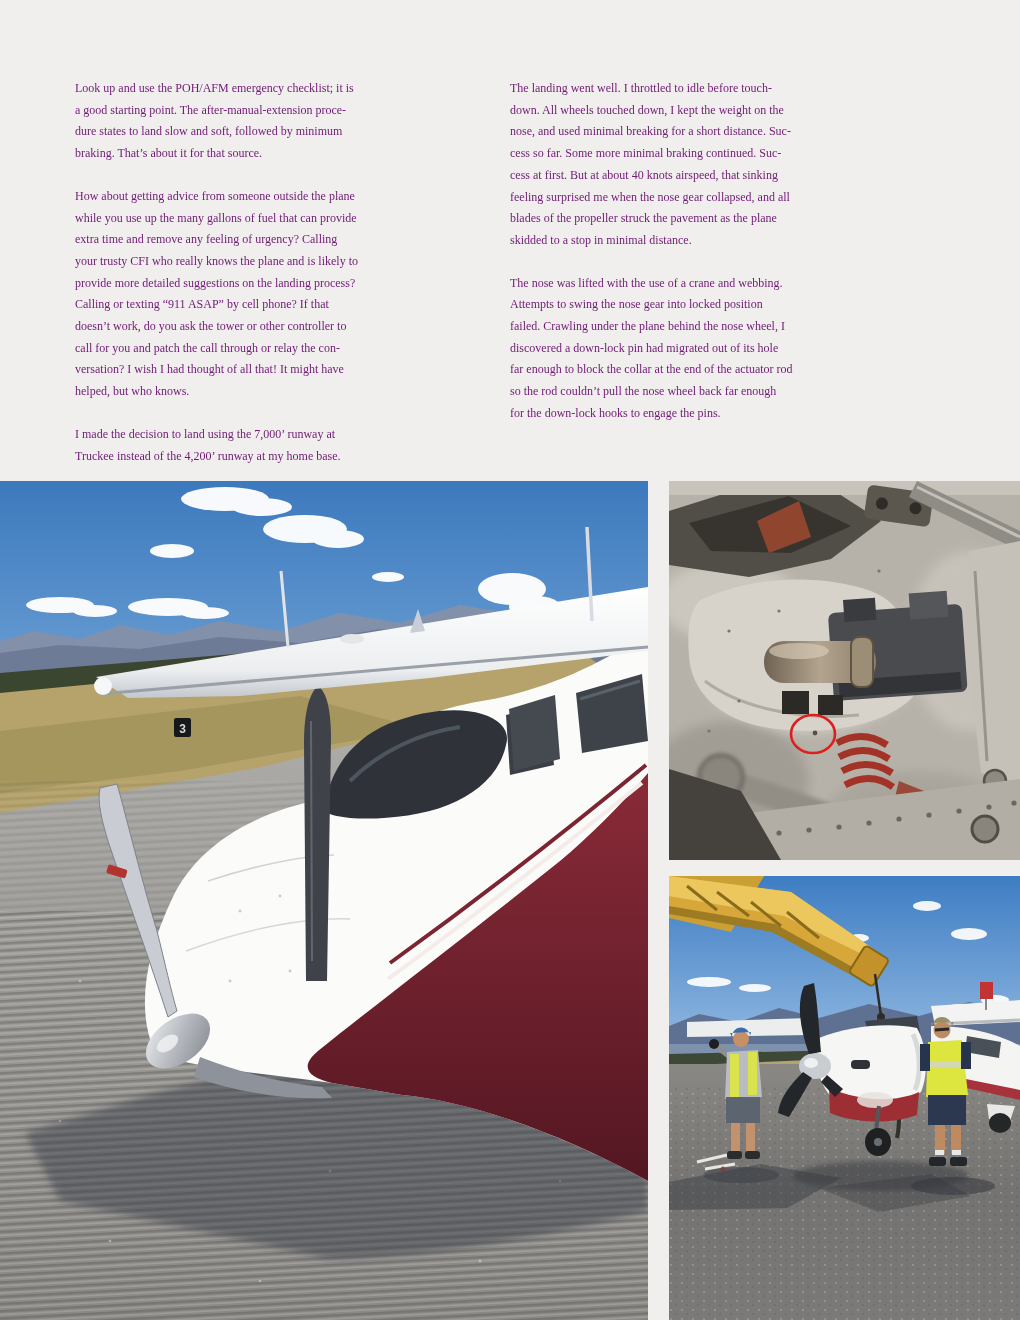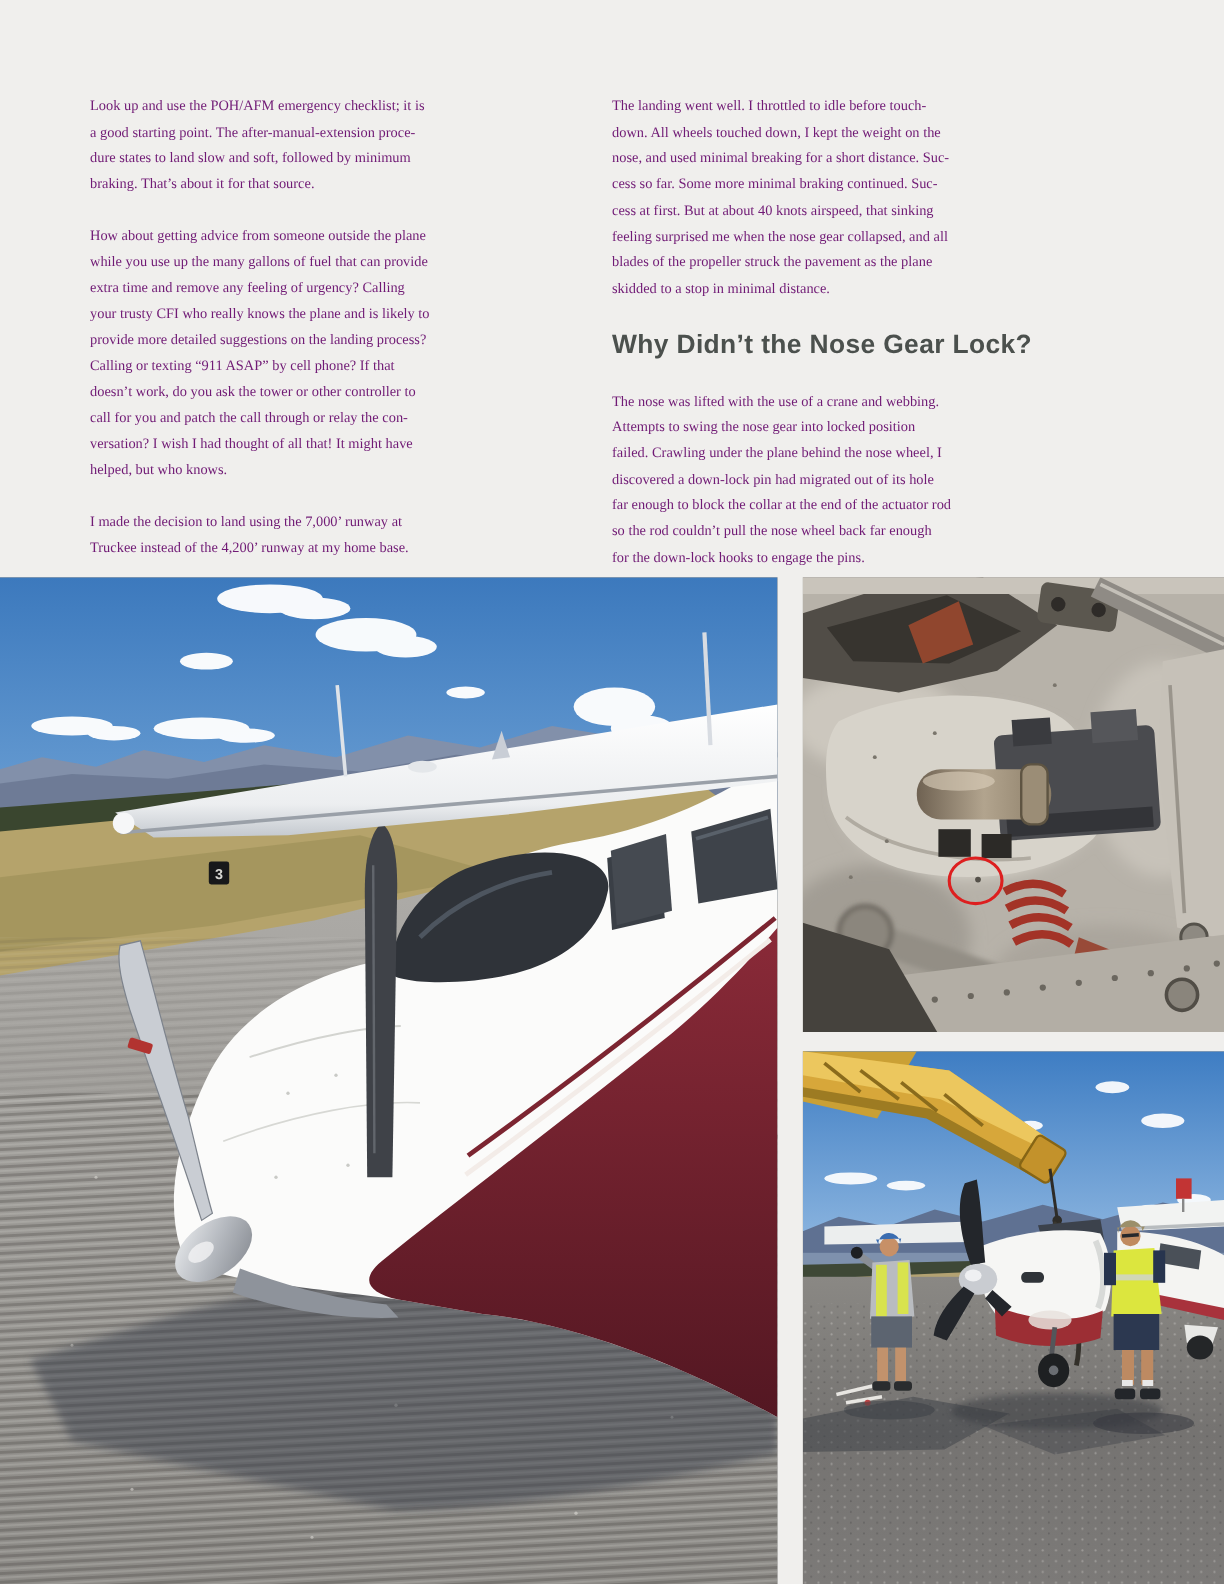--- a/index.html
+++ b/index.html
@@ -57,21 +57,20 @@
 
   <section class="col col-right">
     <p class="body-para">The landing went well. I throttled to idle before touch-
 down. All wheels touched down, I kept the weight on the
 nose, and used minimal breaking for a short distance. Suc-
 cess so far. Some more minimal braking continued. Suc-
 cess at first. But at about 40 knots airspeed, that sinking
 feeling surprised me when the nose gear collapsed, and all
 blades of the propeller struck the pavement as the plane
 skidded to a stop in minimal distance.</p>
-    <h2 class="section-heading">Why Didn’t the Nose Gear Lock?</h2>
     <p class="body-para">The nose was lifted with the use of a crane and webbing.
 Attempts to swing the nose gear into locked position
 failed. Crawling under the plane behind the nose wheel, I
 discovered a down-lock pin had migrated out of its hole
 far enough to block the collar at the end of the actuator rod
 so the rod couldn’t pull the nose wheel back far enough
 for the down-lock hooks to engage the pins.</p>
   </section>
 
   <figure id="photo-main" aria-label="White and maroon Cessna resting nose-down on a grooved runway with bent propeller, mountains and blue sky behind">

